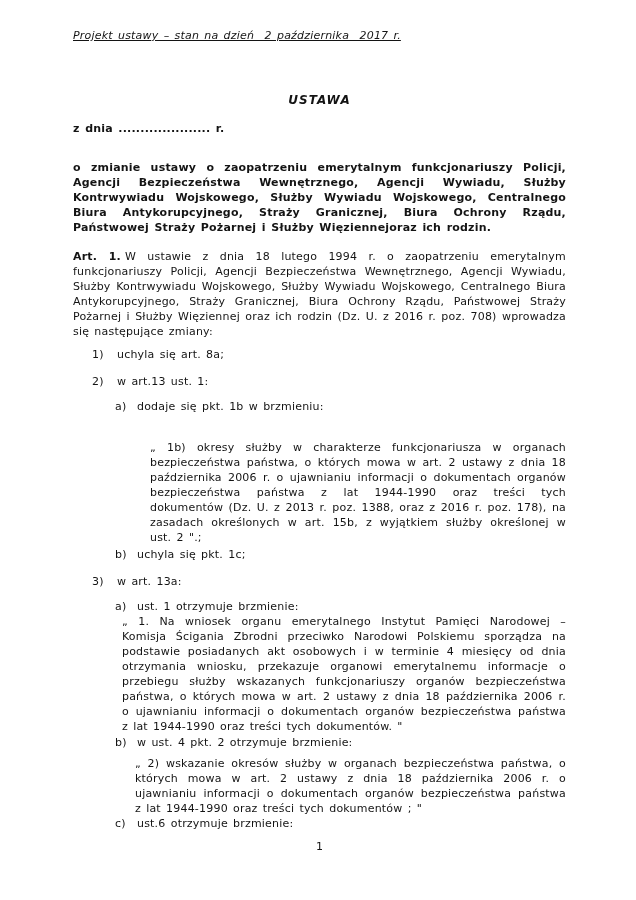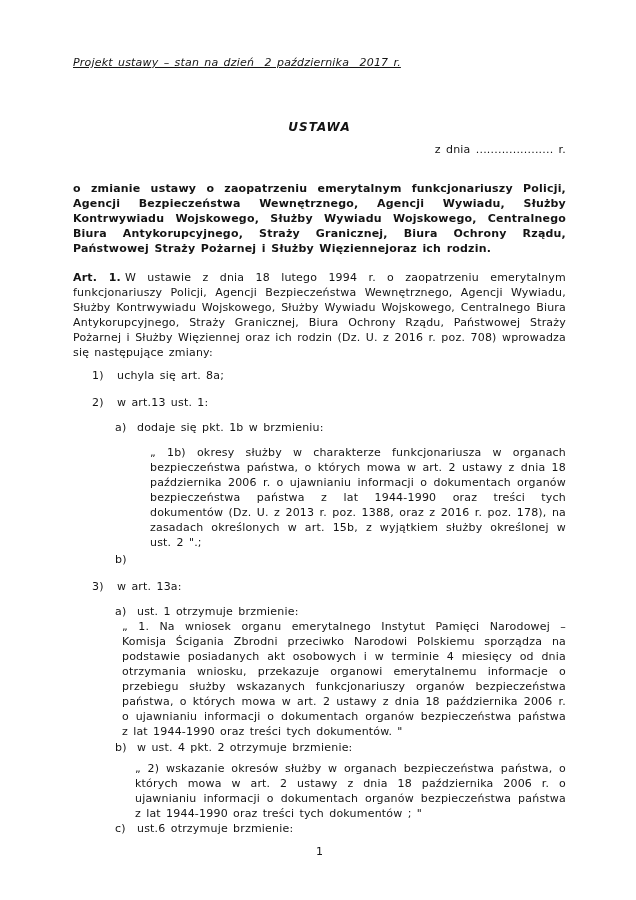--- a/index.html
+++ b/index.html
@@ -9,59 +9,60 @@
     height: 900px;
     margin: 0 auto;
     background: #ffffff;
     color: #141414;
     font-family: "DejaVu Sans", "Liberation Sans", sans-serif;
     font-size: 11px;
     line-height: 15px;
     letter-spacing: 0.2px;
     word-spacing: 1.5px;
     box-sizing: border-box;
-    padding: 55px 70px 0 73px;
+    padding: 28px 70px 0 73px;
     overflow: hidden;
   }
   .header-note {
     font-style: italic;
     text-decoration: underline;
   }
   .doc-title {
     margin-top: 49px;
     text-align: center;
     font-weight: bold;
     font-size: 12px;
     line-height: 16px;
     letter-spacing: 1px;
     font-style: italic;
   }
   .date-line {
-    margin-top: 7px;
-    text-align: right;
+    margin-top: 13px;
+    text-align: left;
+    font-weight: bold;
   }
   .subject {
     margin-top: 24px;
     font-weight: bold;
     text-align: justify;
   }
   .art {
     margin-top: 14px;
     text-align: justify;
   }
   .art-label { font-weight: bold; margin-right: 4px; }
   .li { display: flex; }
   .li .m { flex: none; }
   .lvl1 { padding-left: 19px; }
   .lvl1 .m { width: 25px; }
   .lvl2 { padding-left: 42px; }
   .lvl2 .m { width: 22px; }
   .li .t { flex: 1; }
   .q { text-align: justify; }
-  .q-1b { margin-left: 77px; margin-top: 10px; }
+  .q-1b { margin-left: 77px; margin-top: 26px; }
   .q-na-wniosek { margin-left: 49px; }
   .q-wskazanie { margin-left: 62px; margin-top: 6px; }
   .mt8  { margin-top: 8px; }
   .mt12 { margin-top: 12px; }
   .mt10 { margin-top: 10px; }
   .mt2  { margin-top: 2px; }
   .mt1  { margin-top: 1px; }
   .mt0  { margin-top: 0; }
   .page-number {
     margin-top: 8px;
@@ -97,20 +98,21 @@
 
   <div class="li lvl2 mt10">
     <span class="m">a)</span>
     <span class="t">dodaje się pkt. 1b w brzmieniu:</span>
   </div>
 
   <div class="q q-1b">„ 1b) okresy służby w charakterze funkcjonariusza w organach bezpieczeństwa państwa, o których mowa w art. 2 ustawy z dnia 18 października 2006 r. o ujawnianiu informacji o dokumentach organów bezpieczeństwa państwa z lat 1944-1990 oraz treści tych dokumentów (Dz. U. z 2013 r. poz. 1388, oraz z 2016 r. poz. 178), na zasadach określonych w art. 15b, z wyjątkiem służby określonej w ust. 2 ".;</div>
 
   <div class="li lvl2 mt2">
     <span class="m">b)</span>
+    <span class="t">uchyla się pkt. 1c;</span>
   </div>
 
   <div class="li lvl1 mt12">
     <span class="m">3)</span>
     <span class="t">w art. 13a:</span>
   </div>
 
   <div class="li lvl2 mt10">
     <span class="m">a)</span>
     <span class="t">ust. 1 otrzymuje brzmienie:</span>

